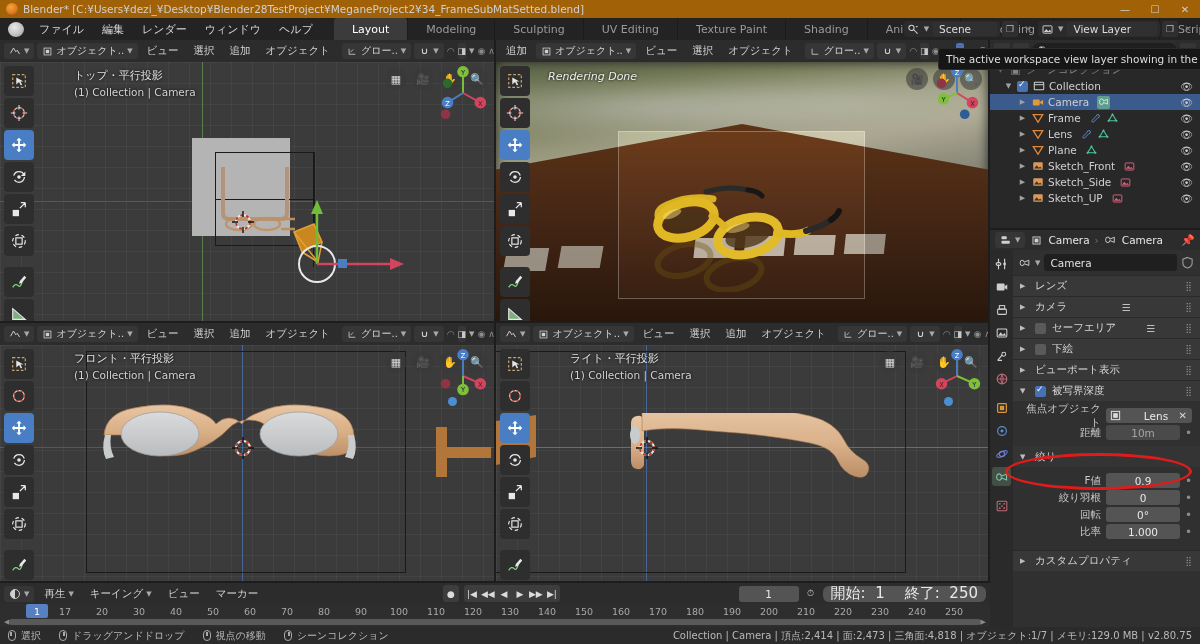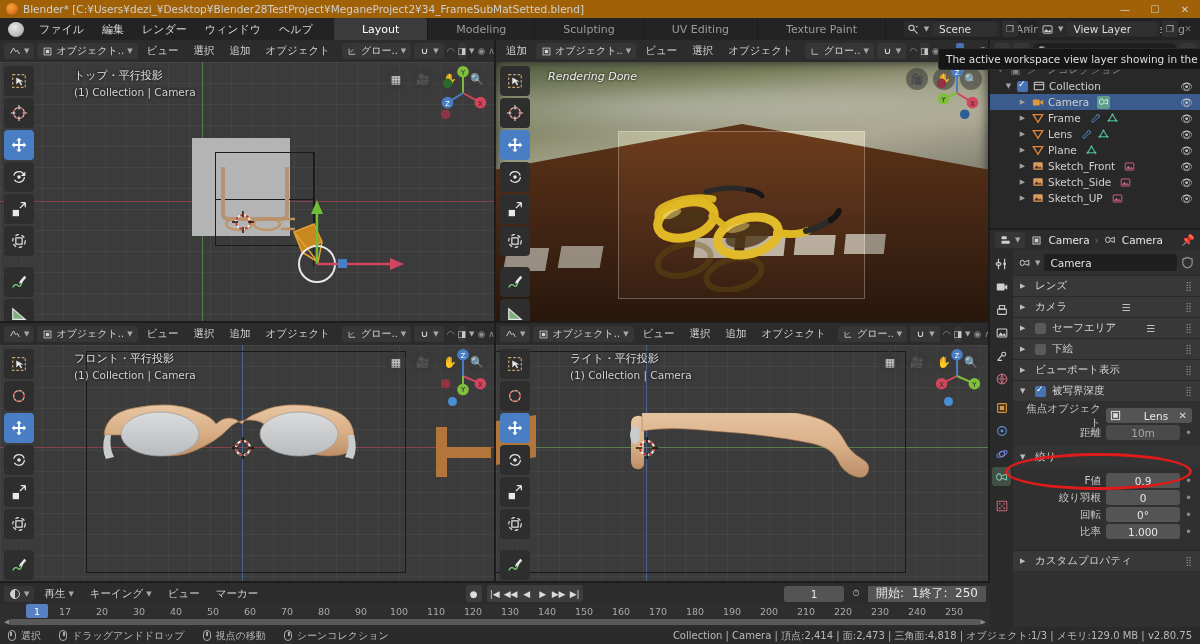--- a/index.html
+++ b/index.html
@@ -30,21 +30,21 @@
 
   
   .topbar {
     position:absolute; left:0; top:18px; width:1200px; height:22px;
     background:#232323; display:flex; align-items:center; font-size:11px;
   }
   .topbar .blogo { width:16px; height:15px; margin:0 6px 0 8px; border-radius:50%;
     background:radial-gradient(circle at 40% 35%, #e9e9e9 0%, #bdbdbd 60%, #7a7a7a 100%); flex:none; }
   .menu-item { padding:3px 9px; color:#d6d6d6; white-space:nowrap; }
   .ws-tabs { display:flex; align-items:center; margin-left:12px; height:22px; }
-  .ws-tab { padding:4px 28px; color:#9a9a9a; white-space:nowrap; height:22px;
+  .ws-tab { padding:4px 18px; color:#9a9a9a; white-space:nowrap; height:22px;
             display:flex; align-items:center; border-left:1px solid #1b1b1b;}
   .ws-tab.active { background:#3b3b3b; color:#ffffff; border-radius:3px 3px 0 0; border-left:none;}
   .ws-tab.plus { color:#9a9a9a; padding:4px 8px; }
   .topbar-right { position:absolute; right:0; top:0; height:22px; display:flex; align-items:center; gap:2px; padding-right:4px;}
   .scene-field {
     display:flex; align-items:center; background:#2b2b2b; border-radius:3px; height:16px;
     padding:0 3px; gap:4px;
   }
   .scene-field .val { background:#303030; border-radius:2px; padding:1px 26px 1px 6px; color:#dcdcdc; font-size:10.5px;}
   .mini-btn { width:16px; height:16px; background:#2f2f2f; border-radius:2px; display:flex;
@@ -152,22 +152,22 @@
   .tl-hdr { height:21px; background:#2c2c2c; display:flex; align-items:center; gap:4px; padding:0 4px; }
   .tl-btn { display:flex; align-items:center; gap:3px; color:#d2d2d2; font-size:10.5px; padding:2px 6px; }
   .playgrp { display:flex; align-items:center; gap:0; margin-left:auto; }
   .pbtn { width:16px; height:17px; background:#3d3d3d; display:flex; align-items:center;
           justify-content:center; color:#dcdcdc; font-size:9px; }
   .pbtn.first { border-radius:3px 0 0 3px; }
   .pbtn.last { border-radius:0 3px 3px 0; }
   .tl-right { display:flex; align-items:center; gap:4px; }
   .tl-num { background:#545454; border-radius:3px; height:16px; min-width:60px; display:flex;
             align-items:center; justify-content:center; font-size:10.5px; color:#e8e8e8; padding:0 8px;}
-  .tl-se { background:#545454; border-radius:1px; height:16px; display:flex; align-items:center;
-           gap:0; padding:0 8px; font-size:12px; color:#e8e8e8; }
+  .tl-se { background:#545454; border-radius:6px; height:16px; display:flex; align-items:center;
+           gap:20px; padding:0 8px; font-size:15px; color:#e8e8e8; }
   .tl-ruler { position:absolute; left:0; top:21px; right:0; height:16px; background:#2e2e2e; }
   .tick { position:absolute; top:2px; font-size:9.5px; color:#a9a9a9; transform:translateX(-50%); }
   .playhead { position:absolute; top:0px; width:22px; height:14px; background:#5680c2;
               border-radius:2px; color:#fff; font-size:9.5px; display:flex; align-items:center;
               justify-content:center; transform:translateX(-50%); }
   .tl-scroll { position:absolute; left:0; bottom:2px; right:0; height:7px; display:flex; align-items:center; padding:0 4px;}
   .tl-scroll .bar { flex:1; height:6px; background:#595959; border-radius:3px; }
 
   
   .statusbar { position:absolute; left:0; top:627px; width:1200px; height:17px; background:#2b2b2b;
@@ -1312,18 +1312,18 @@
       <span>ドラッグアンドドロップ</span>
     </div>
     <div class="mouse-hint">
       <span class="mouse m"></span>
       <span>視点の移動</span>
     </div>
     <div class="mouse-hint">
       <span class="mouse r"></span>
       <span>シーンコレクション</span>
     </div>
-    <div class="status-right">Collection | Camera | 頂点:2,414 | 面:2,473 | 三角面:4,818 | オブジェクト:1/3 | メモリ:129.0 MB | v2.80.75</div>
+    <div class="status-right">Collection | Camera | 頂点:2,414 | 面:2,473 | 三角面:4,818 | オブジェクト:1/7 | メモリ:129.0 MB | v2.80.75</div>
   </div>
 
   <div class="tooltip">The active workspace view layer showing in the window.</div>
 
 </div>
 
 </body></html>

